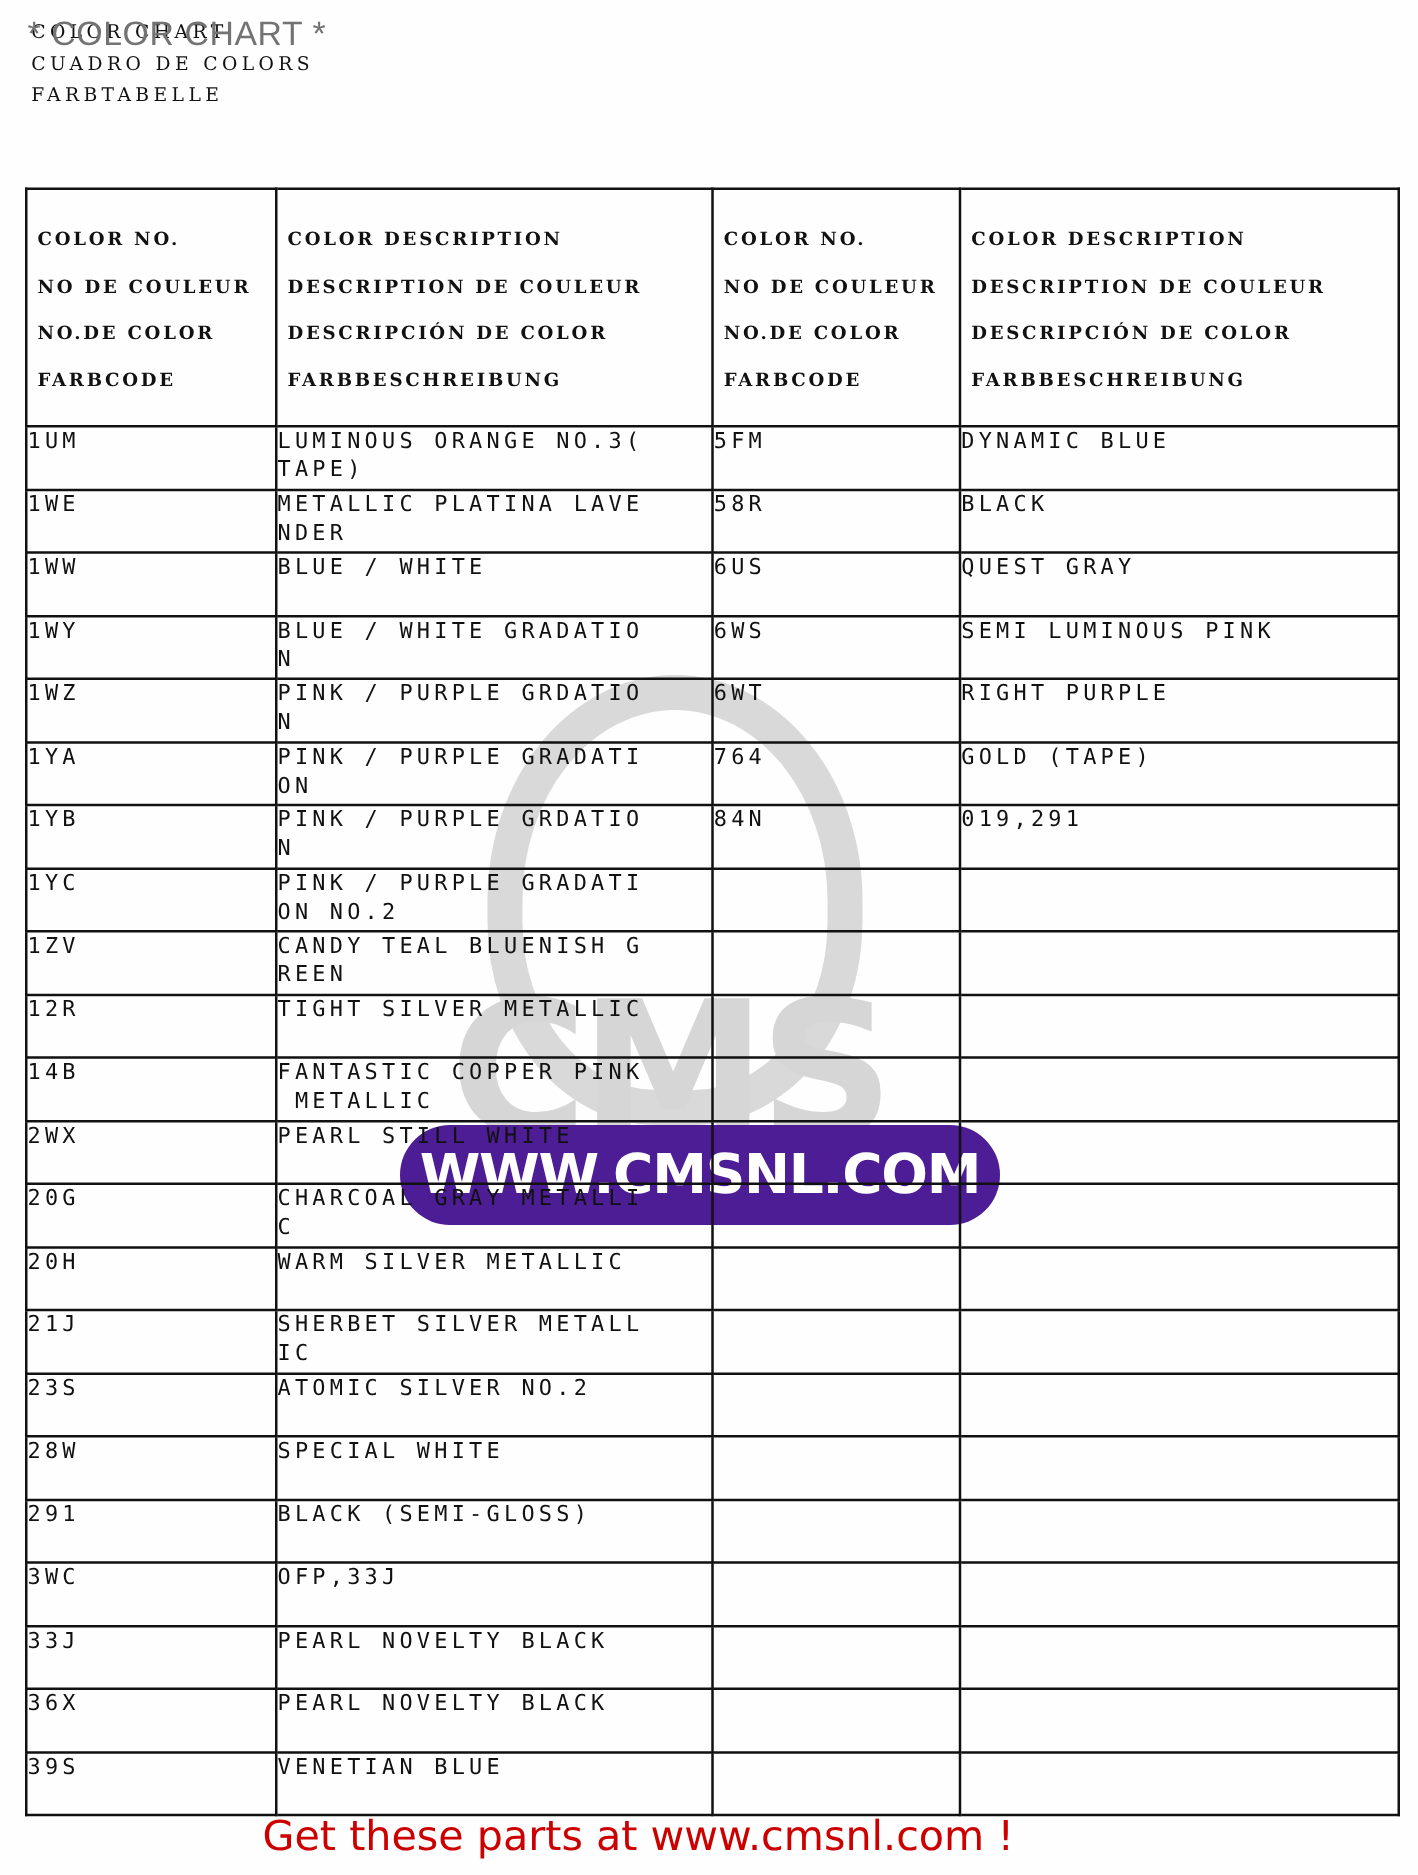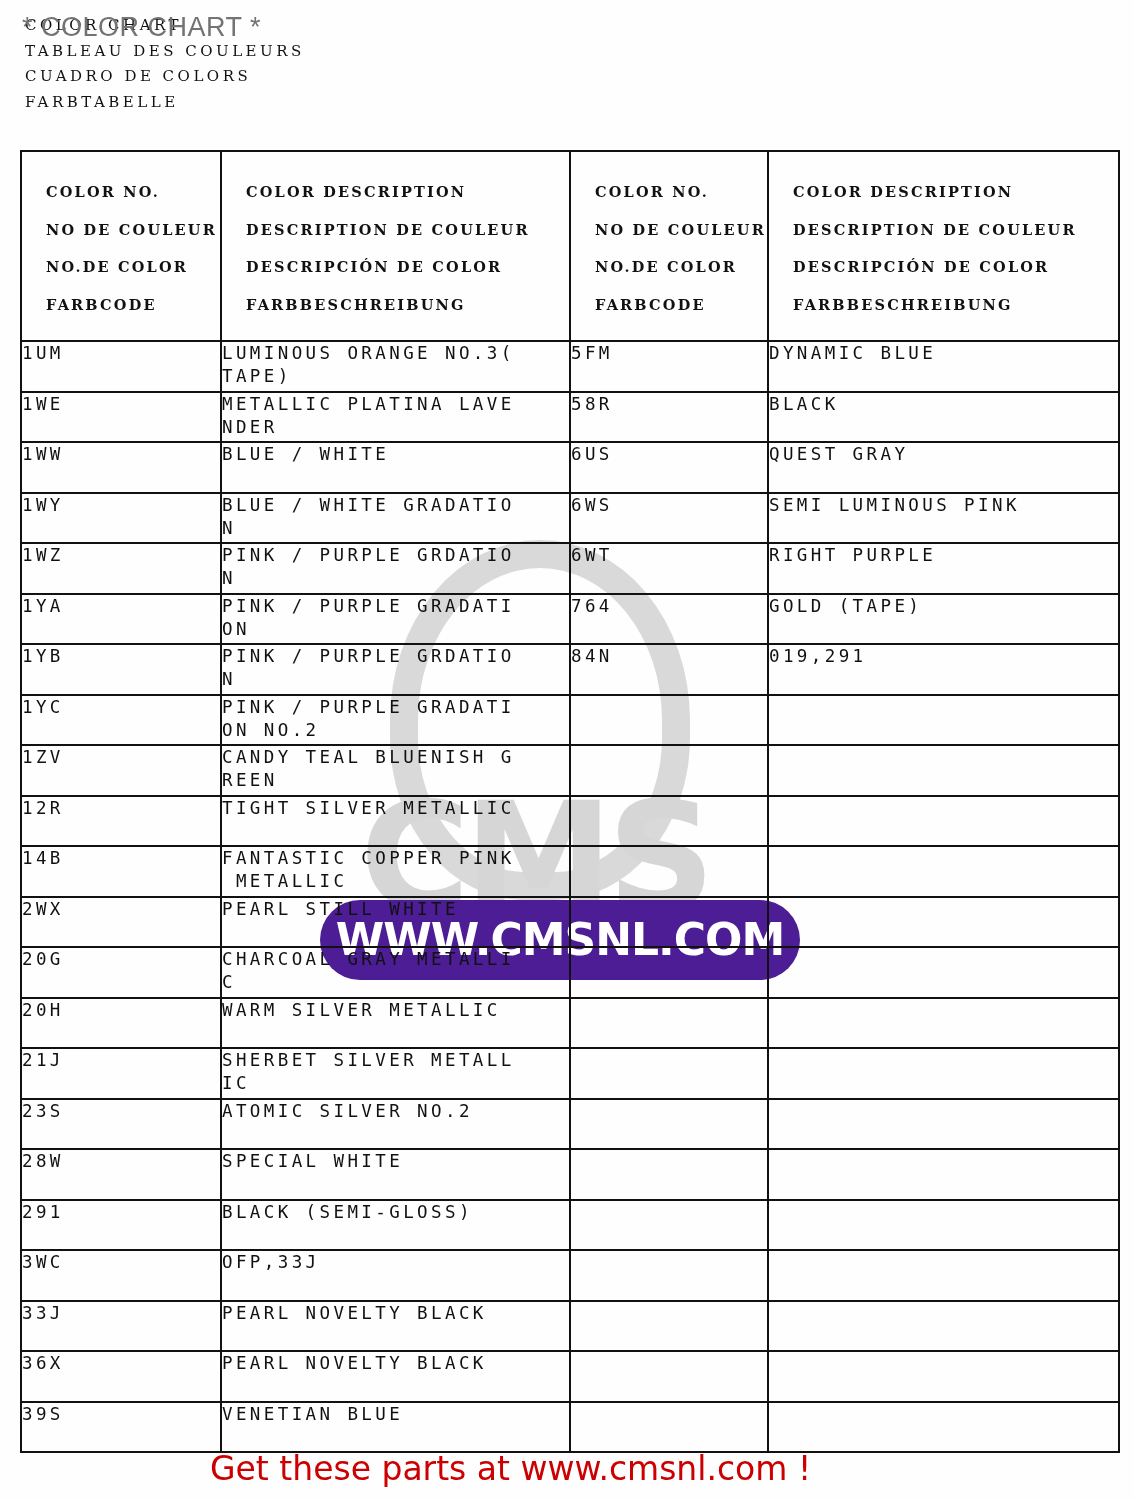--- a/index.html
+++ b/index.html
@@ -7,36 +7,35 @@
   .title-overlay { position: absolute; left: 22px; top: 12px; font-family: "Liberation Sans", sans-serif; font-size: 27px; color: #737373; letter-spacing: 0.5px; z-index: 3; }
   .title-block { position: absolute; left: 25px; top: 13px; font-family: "DejaVu Serif", serif; font-weight: normal; font-size: 15px; letter-spacing: 3.5px; line-height: 25.5px; z-index: 2; }
   .title-block div { white-space: nowrap; }
   .watermark { position: absolute; left: 320px; top: 520px; width: 480px; height: 460px; z-index: 0; pointer-events: none; }
   .watermark .ring { position: absolute; left: 70px; top: 20px; width: 300px; height: 360px; border: 28px solid #d9d9d9; border-radius: 50% 50% 45% 45%; box-sizing: border-box; }
   .watermark .cms { position: absolute; left: 40px; top: 250px; font-family: "DejaVu Sans", sans-serif; font-weight: bold; font-size: 150px; color: #d6d6d6; letter-spacing: -6px; }
   .watermark .url { position: absolute; left: 0; top: 380px; width: 480px; height: 80px; background: #4c1d95; border-radius: 40px; color: #fff; font-family: "DejaVu Sans", sans-serif; font-weight: bold; font-size: 44px; text-align: center; line-height: 80px; letter-spacing: -1px; }
   table.chart { position: absolute; left: 20px; top: 150px; width: 1098px; border-collapse: collapse; z-index: 1; table-layout: fixed; }
   table.chart td, table.chart th { border: 2px solid #111; vertical-align: top; padding: 0; }
   table.chart th { height: 188px; text-align: left; font-family: "DejaVu Serif", serif; font-weight: bold; font-size: 14.5px; letter-spacing: 2.2px; }
-  th .hl { display: block; padding-left: 24px; line-height: 37.5px; white-space: nowrap; }
+  th .hl { display: block; padding-left: 8px; line-height: 37.5px; white-space: nowrap; }
   th .hl:first-child { margin-top: 21px; }
   table.chart td { height: 48.5px; font-family: "DejaVu Sans Mono", monospace; font-size: 17.5px; letter-spacing: 3.4px; line-height: 23px; }
   td.code { padding-top: 6px; }
   td.desc { padding: 6px 0 0 14px; white-space: pre; overflow: hidden; }
   td.desc span { display: block; }
   .footer-link { position: absolute; left: 210px; top: 1449px; font-family: "DejaVu Sans", sans-serif; font-size: 33px; color: #cc0000; z-index: 2; white-space: nowrap; }
 </style>
 </head>
 <body>
 
 <div class="title-overlay">* COLOR CHART *</div>
 
 <div class="title-block">
   <div>COLOR CHART</div>
-  <div>TABLEAU DES COULEURS</div>
   <div>CUADRO DE COLORS</div>
   <div>FARBTABELLE</div>
 </div>
 
 <div class="watermark">
   <div class="ring"></div>
   <div class="cms">CMS</div>
   <div class="url">WWW.CMSNL.COM</div>
 </div>
 

